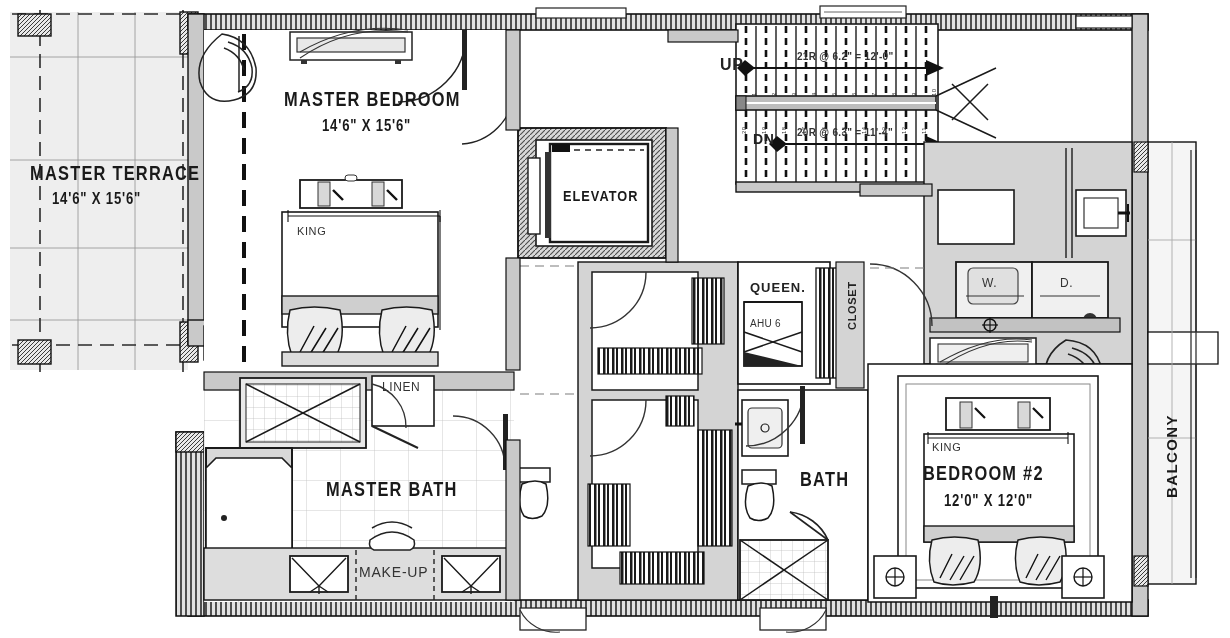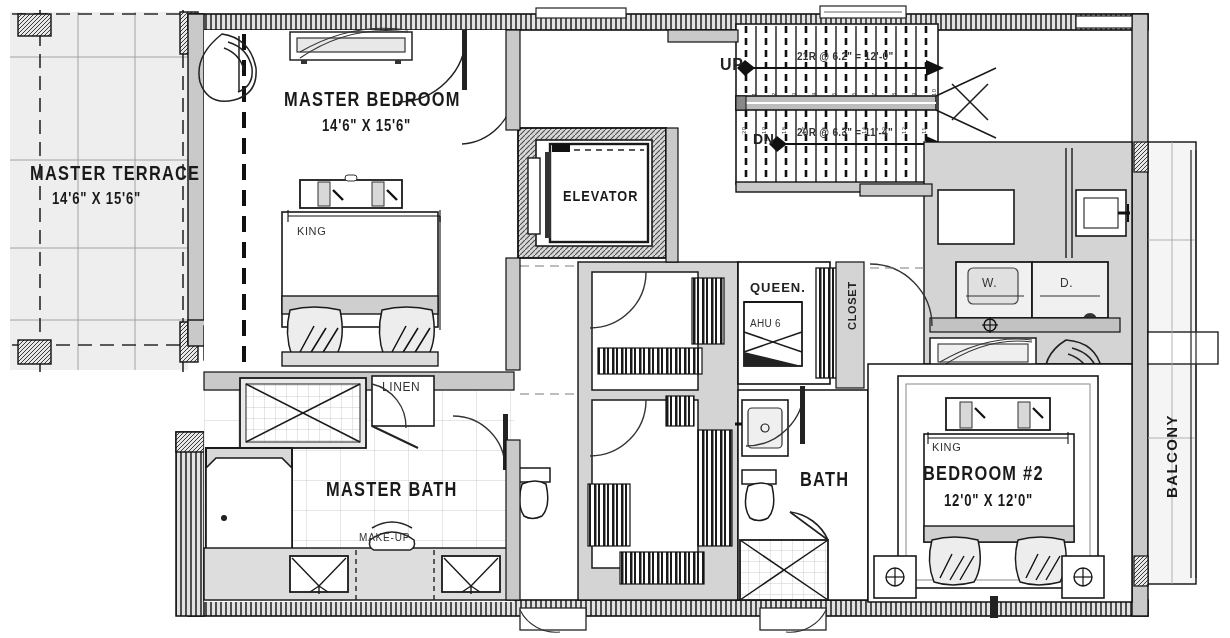--- a/index.html
+++ b/index.html
@@ -500,21 +500,21 @@
   <div class="lbl tiny" style="left:297px;top:225px;font-size:11px;text-align:center;">KING</div>
 
   <div class="lbl tiny" style="left:932px;top:441px;font-size:11px;">KING</div>
 
   <div class="lbl tiny" style="left:982px;top:276px;font-size:12px;">W.</div>
 
   <div class="lbl tiny" style="left:1060px;top:276px;font-size:12px;">D.</div>
 
   <div class="lbl micro" style="left:750px;top:318px;font-size:10px;">AHU 6</div>
 
-  <div class="lbl tiny" style="left:359px;top:532px;font-size:10px;letter-spacing:.8px;">MAKE-UP</div>
+  <div class="lbl tiny" style="left:359px;top:564px;font-size:14px;letter-spacing:.8px;">MAKE-UP</div>
 
   <div class="lbl tiny-b" style="left:720px;top:56px;font-size:16px;">UP</div>
 
   <div class="lbl tiny-b" style="left:753px;top:131px;font-size:14px;">DN</div>
 
   <div class="lbl micro" style="left:797px;top:51px;font-size:10px;font-weight:bold;">21R @ 6.2" = 12'-0"</div>
 
   <div class="lbl micro" style="left:797px;top:127px;font-size:10px;font-weight:bold;">20R @ 6.3" = 11'-4"</div>
 
   <div style="position:absolute;left:0;top:0;">

